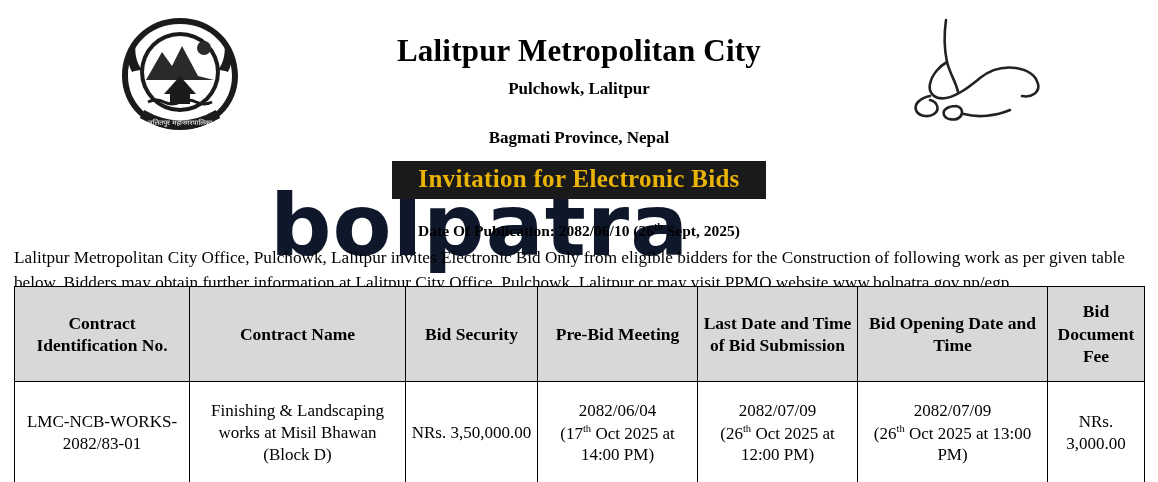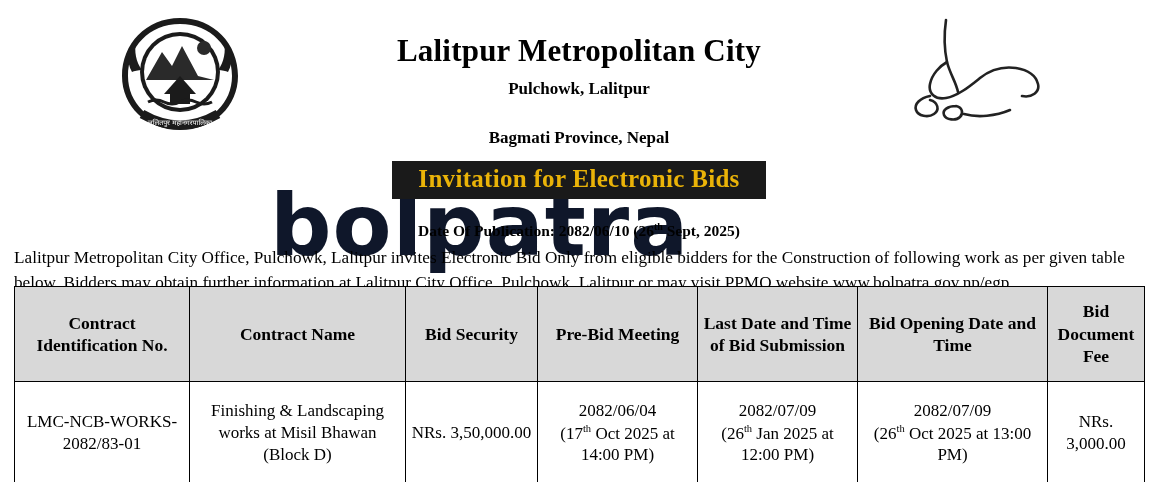--- a/index.html
+++ b/index.html
@@ -256,21 +256,21 @@
         <tr>
           <td>LMC-NCB-WORKS-2082/83-01</td>
           <td>Finishing &amp; Landscaping works at Misil Bhawan (Block D)</td>
           <td>NRs. 3,50,000.00</td>
           <td>
             <div>2082/06/04</div>
             <div><span>(17</span><sup>th</sup><span> Oct 2025 at 14:00 PM)</span></div>
           </td>
           <td>
             <div>2082/07/09</div>
-            <div><span>(26</span><sup>th</sup><span> Jan 2025 at 12:00 PM)</span></div>
+            <div><span>(26</span><sup>th</sup><span> Oct 2025 at 12:00 PM)</span></div>
           </td>
           <td>
             <div>2082/07/09</div>
             <div><span>(26</span><sup>th</sup><span> Oct 2025 at 13:00 PM)</span></div>
           </td>
           <td>NRs. 3,000.00</td>
         </tr>
       </tbody>
     </table>
 

